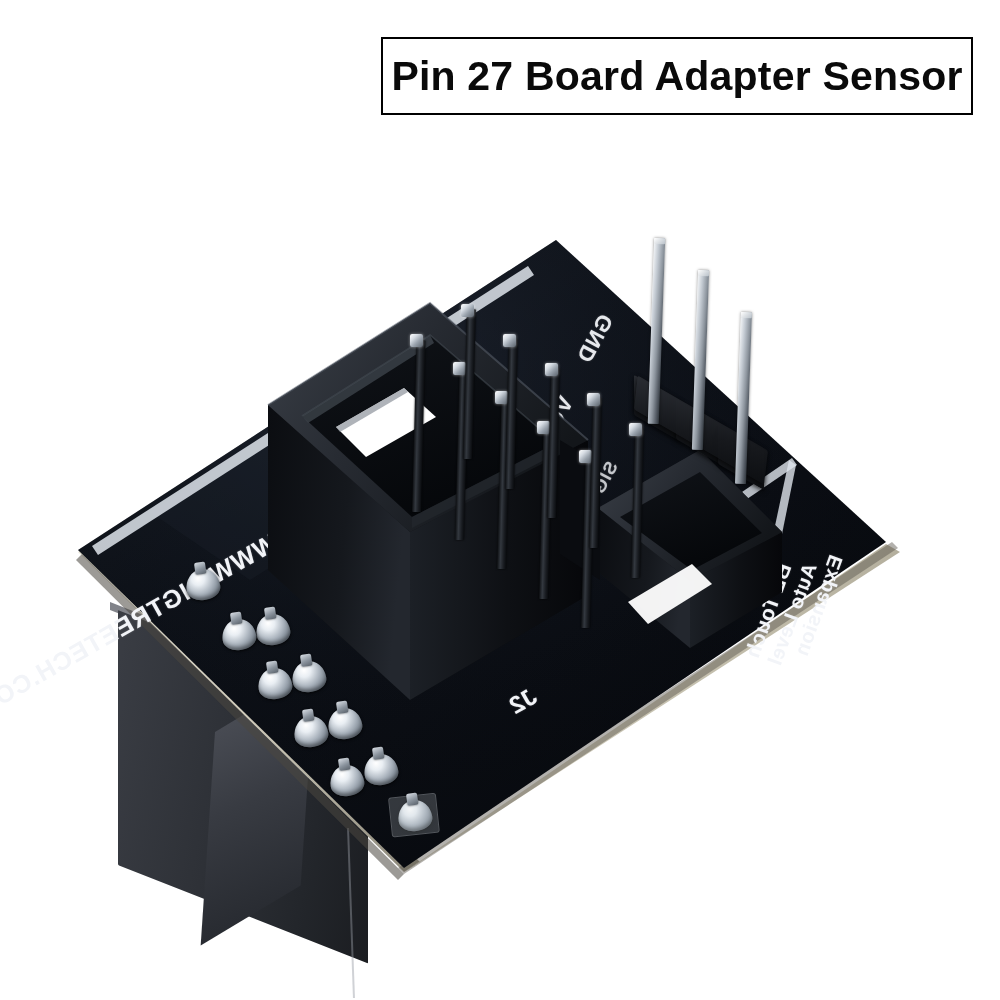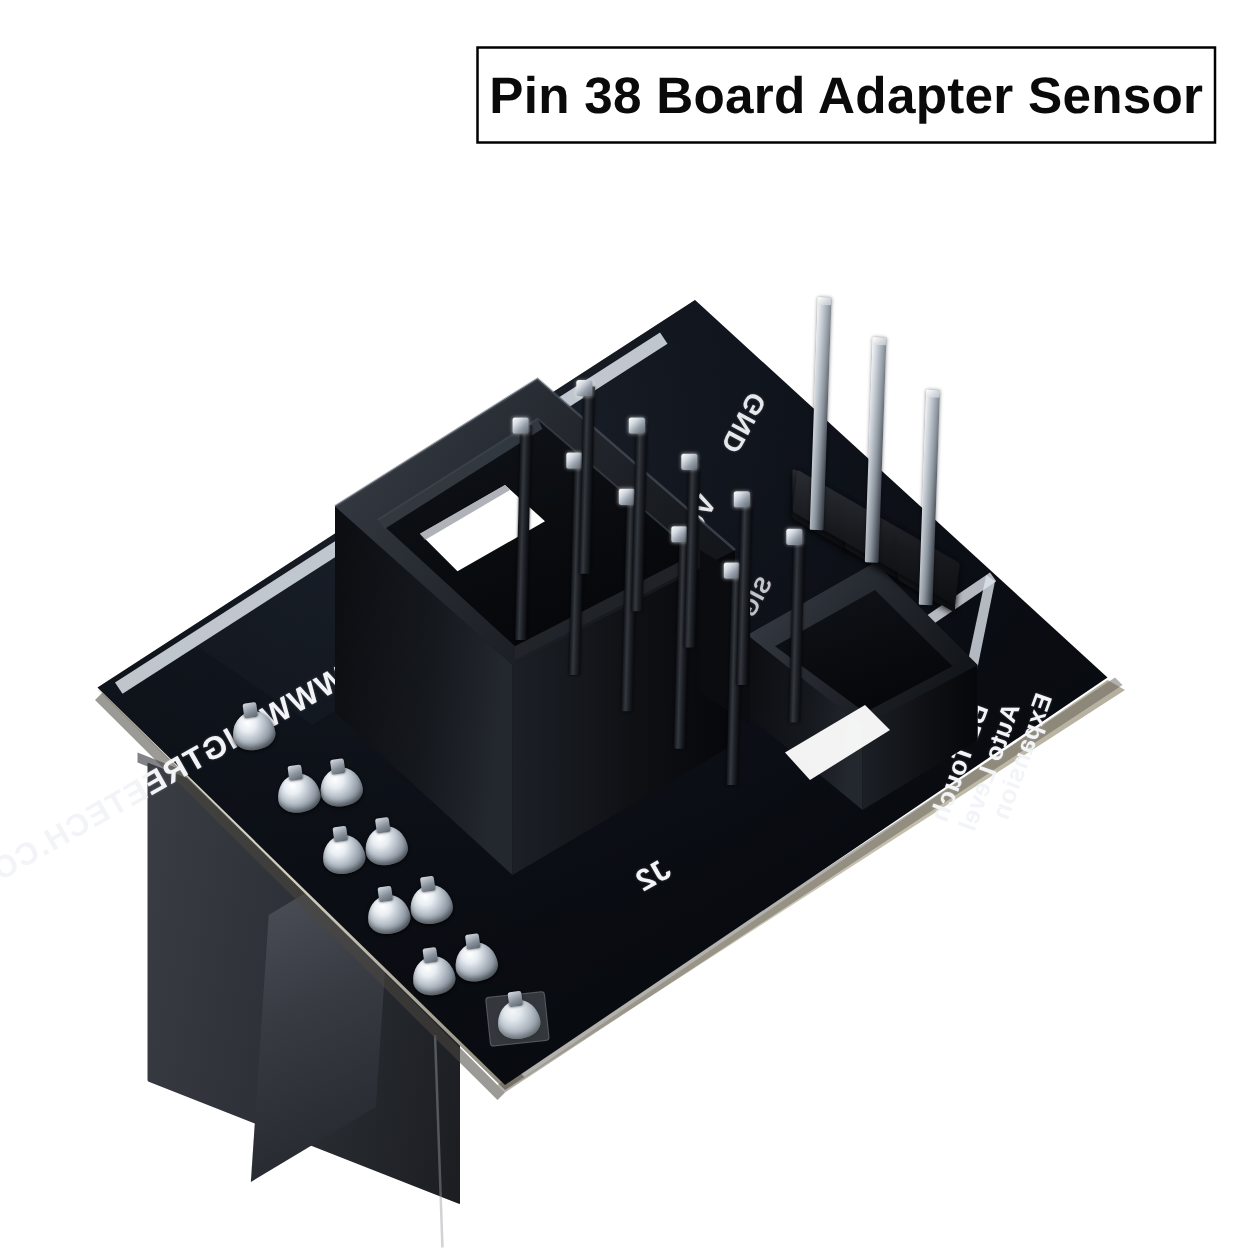--- a/index.html
+++ b/index.html
@@ -149,21 +149,21 @@
     position:absolute;left:0;top:0;width:11px;height:6px;
     background:linear-gradient(135deg,#ffffff,#b9c1c9);border-radius:1px;
   }
 </style>
 </head>
 <body>
 
 <div id="stage">
 
   <div class="banner">
-    <span class="banner-text">Pin 38 Board Adapter Sensor</span>
+    <span class="banner-text">Pin 27 Board Adapter Sensor</span>
   </div>
 
   <div class="photo">
 
     <div>
       <div class="conn-top-edge"></div>
       <div class="conn-front"></div>
       <div class="conn-right"></div>
       <div class="conn-seam"></div>
     </div>

